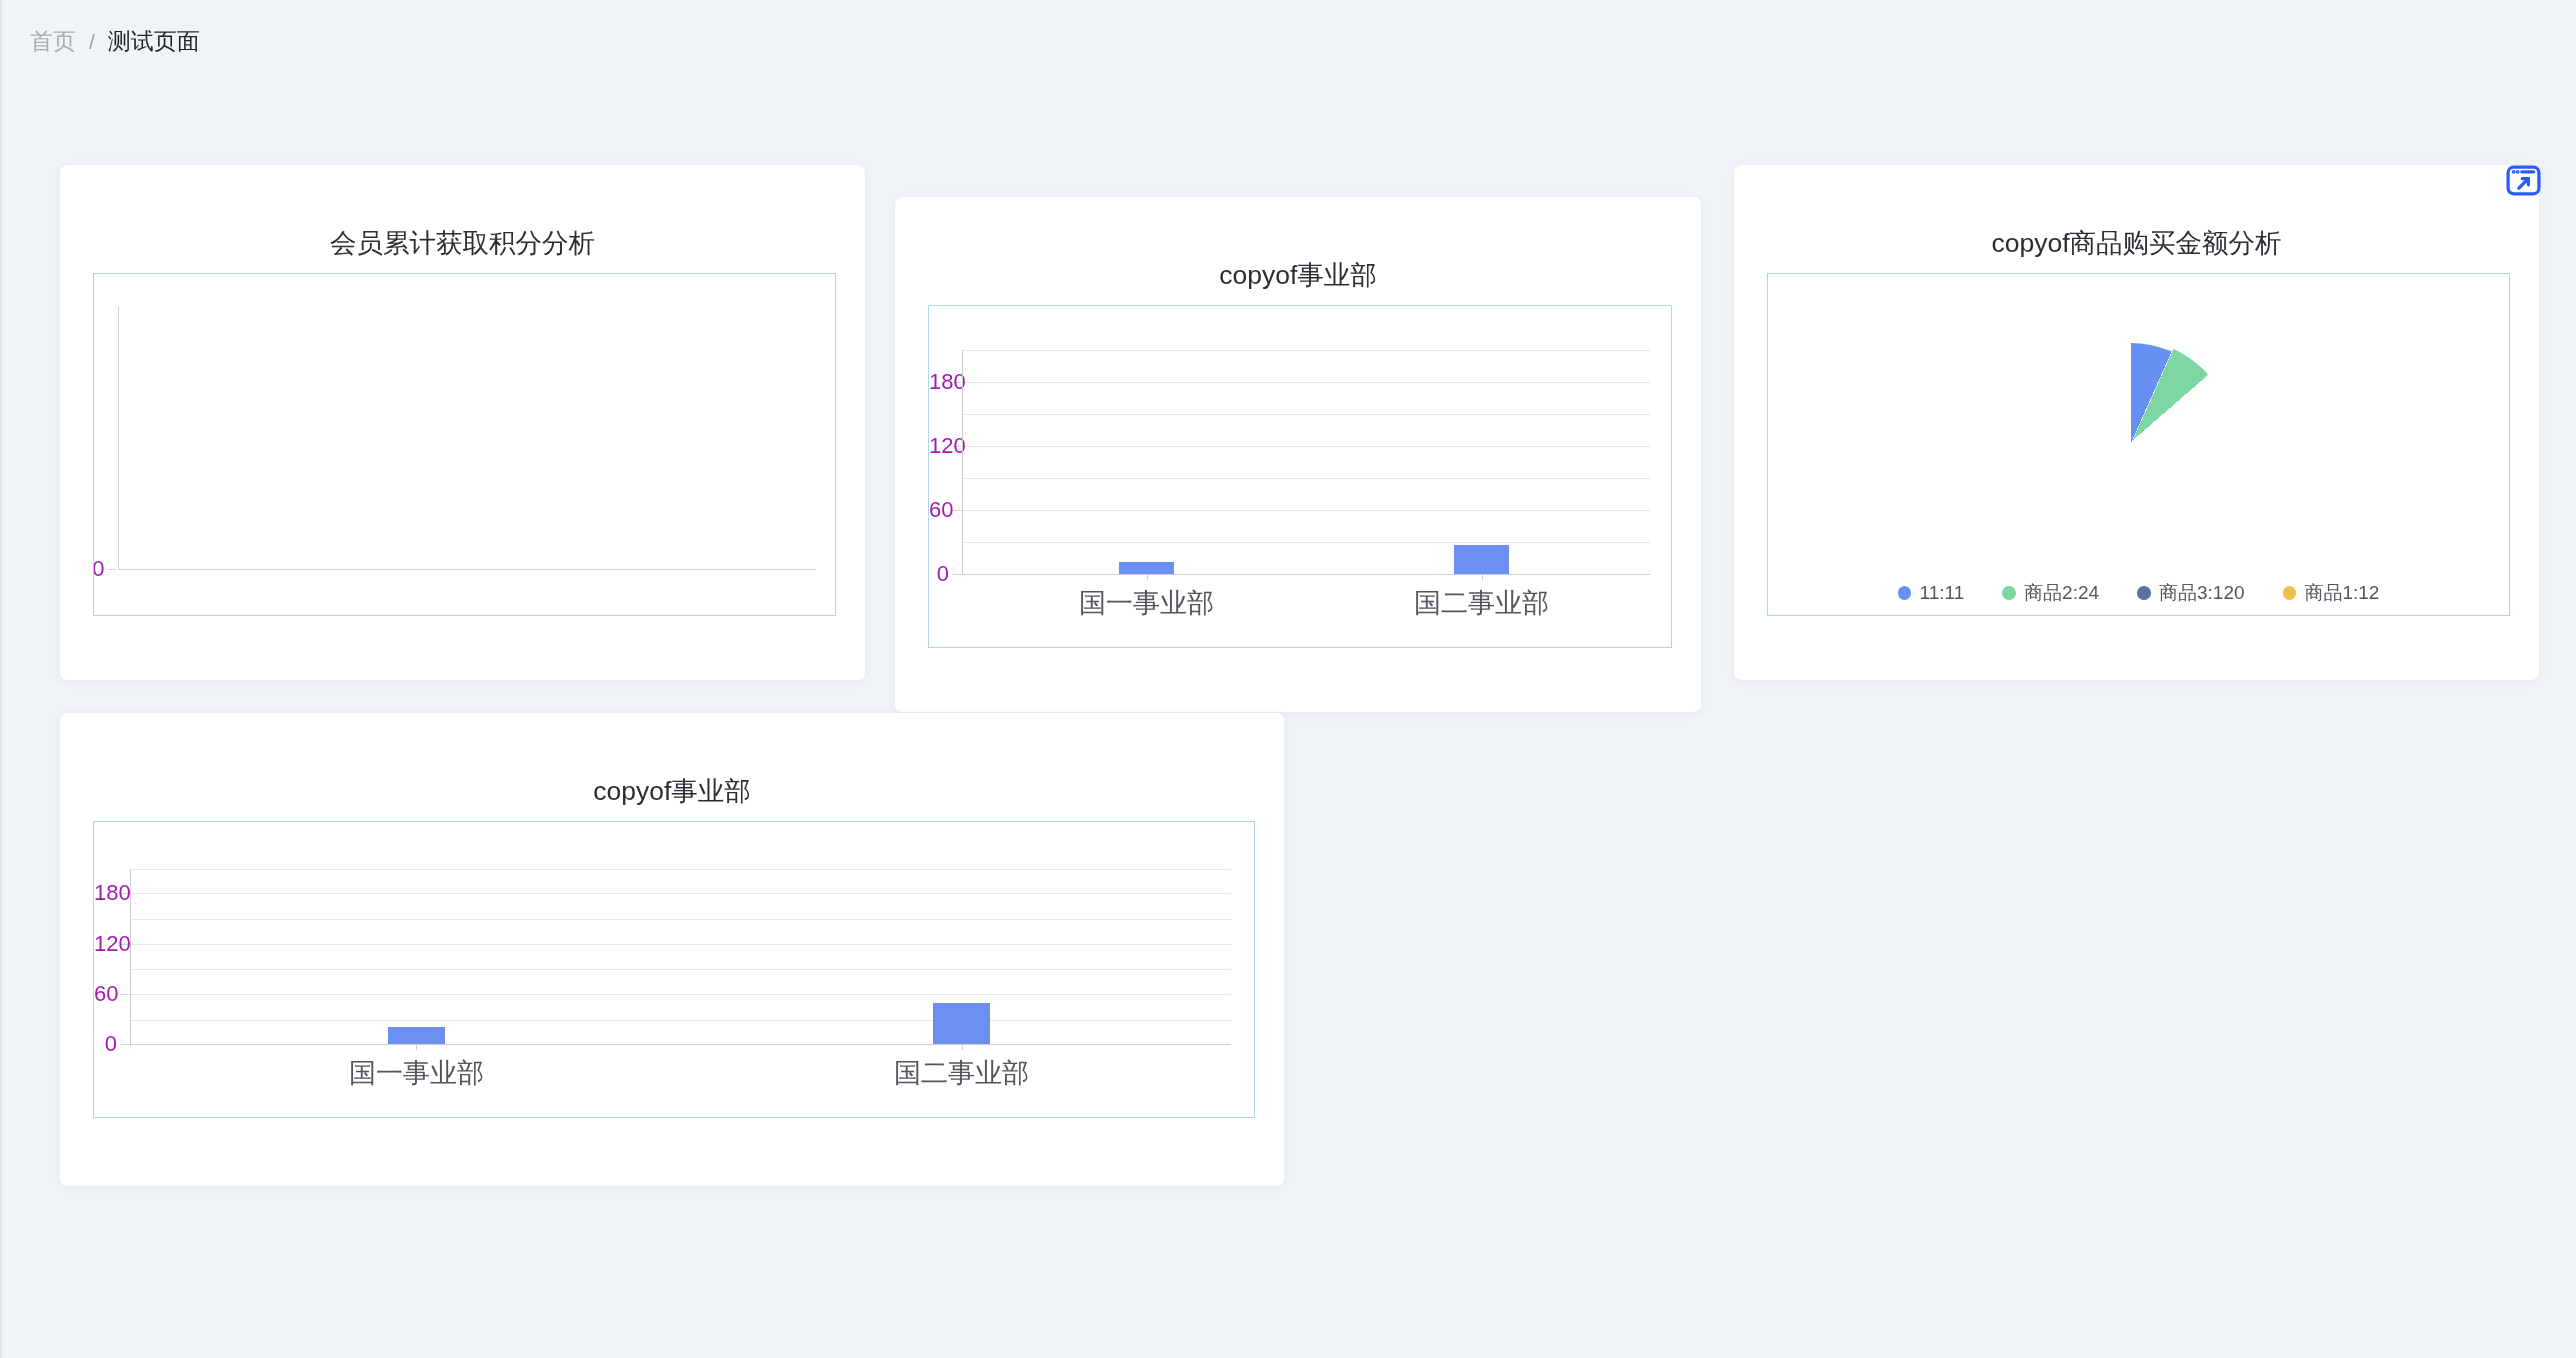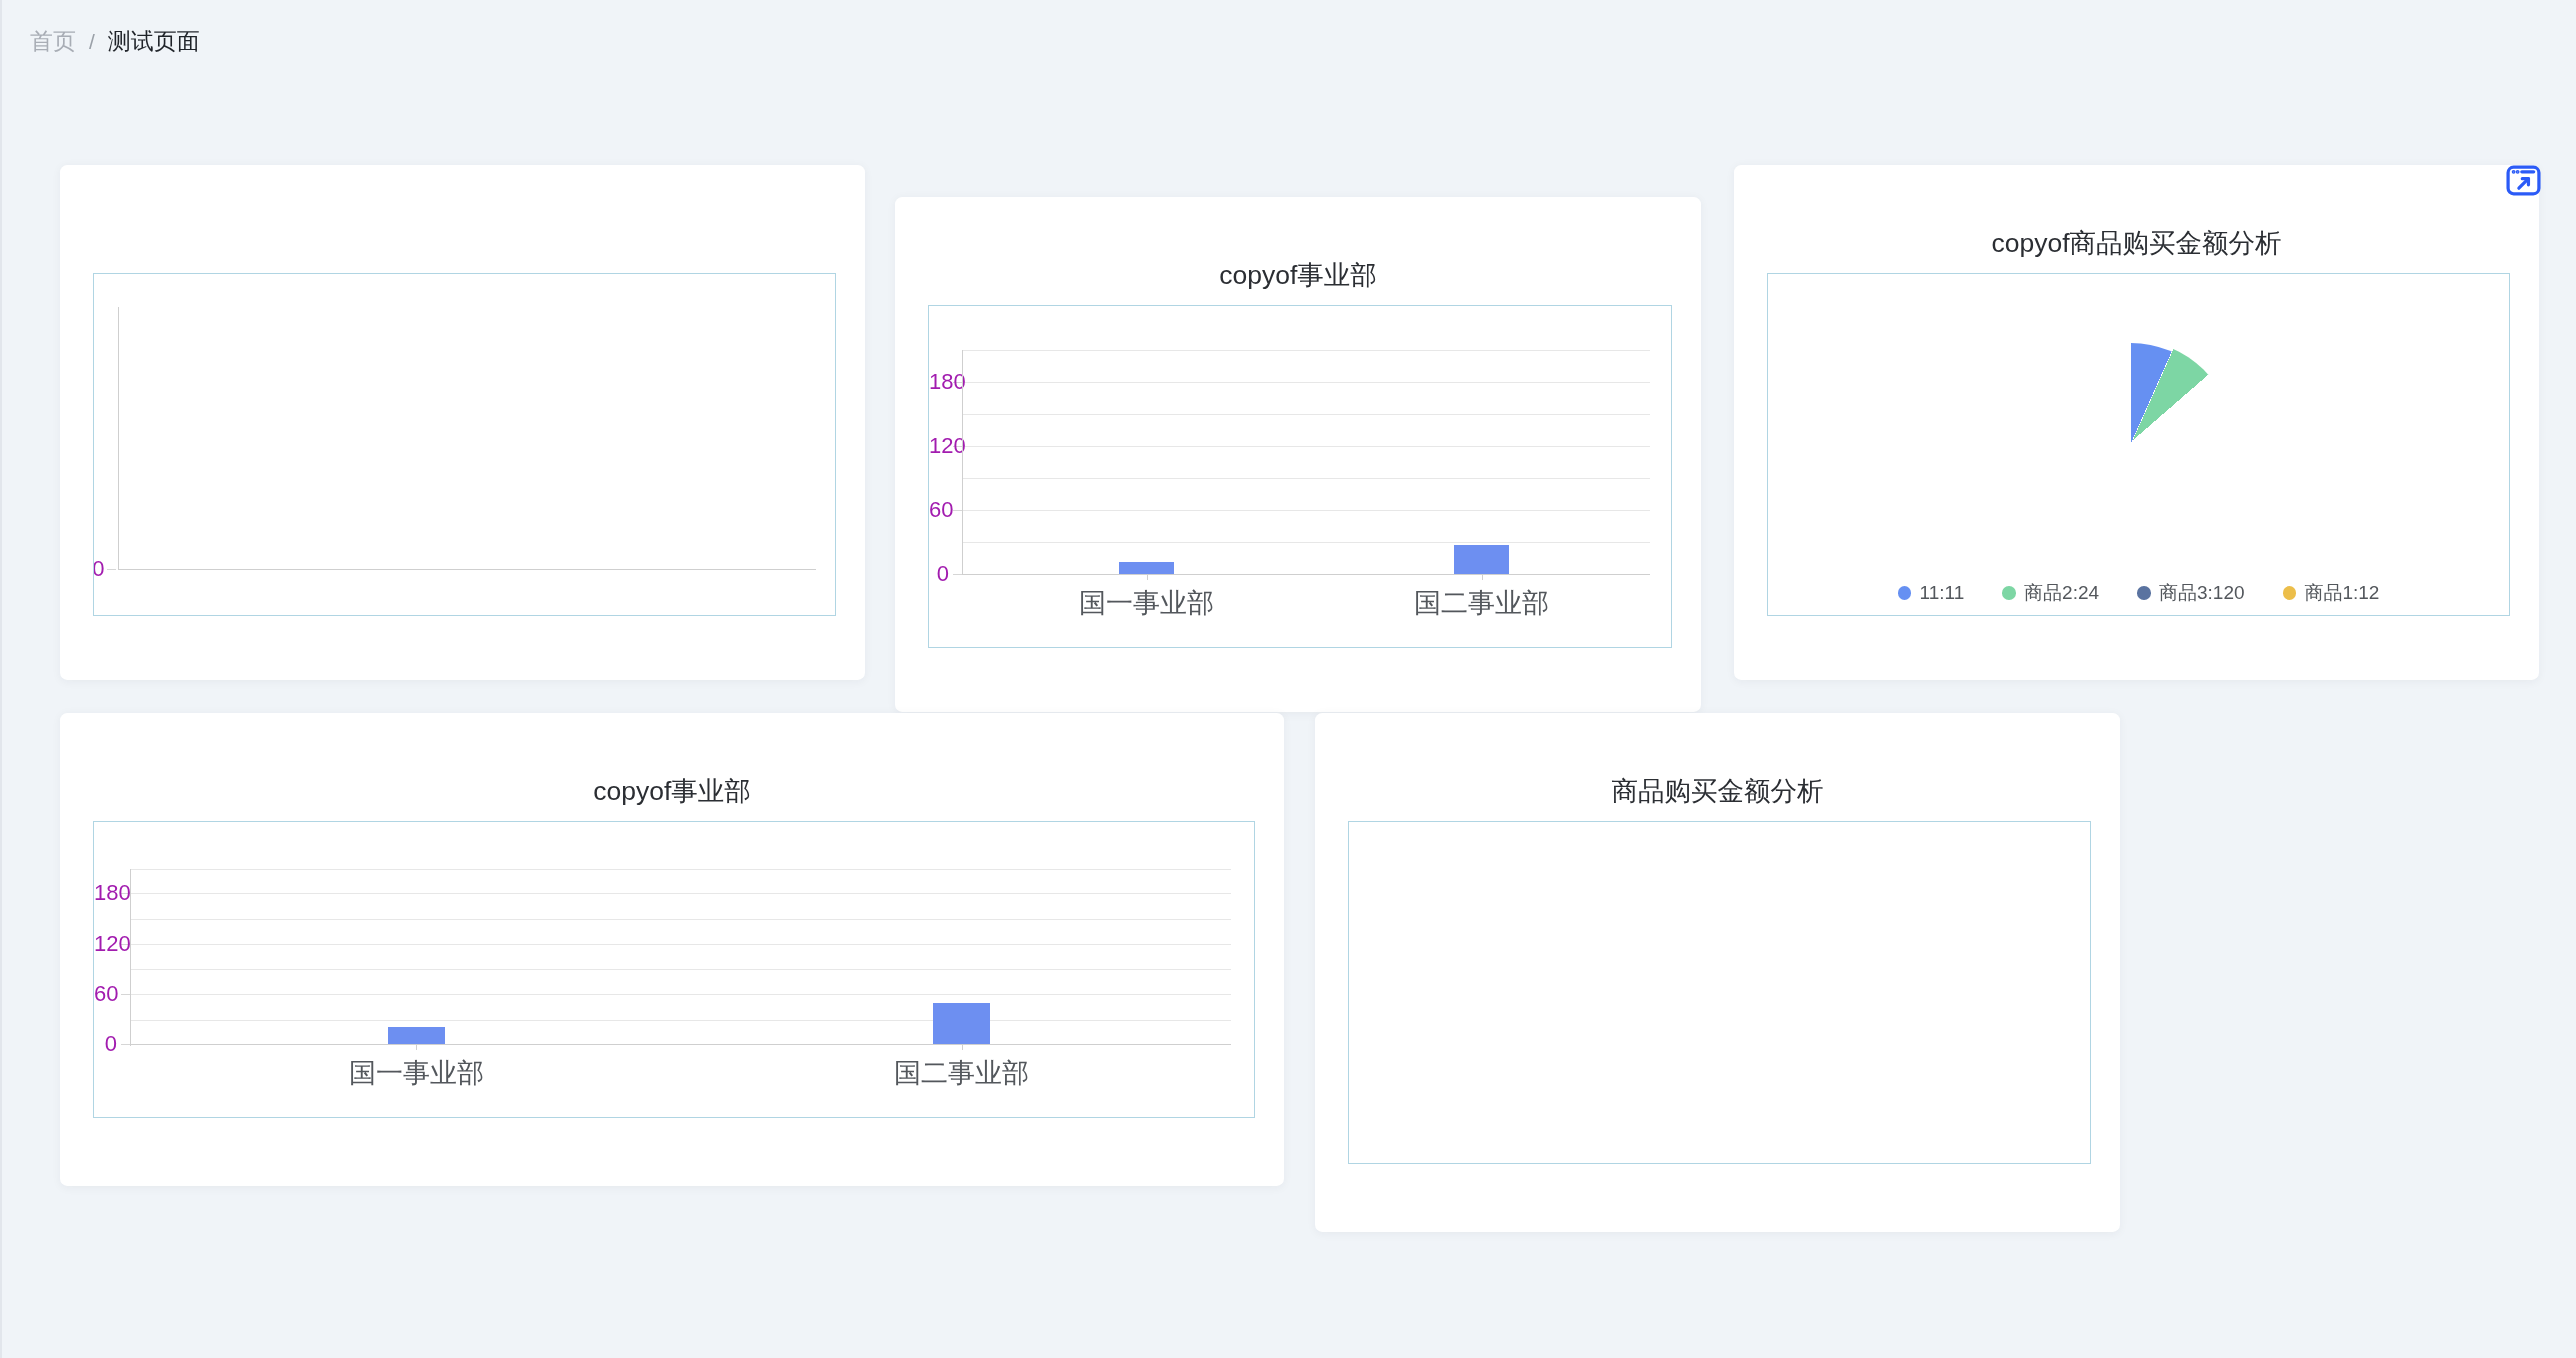--- a/index.html
+++ b/index.html
@@ -45,20 +45,21 @@
       <rect x="2" y="3.4" width="20" height="17.2" rx="3.6"></rect>
       <circle cx="5.6" cy="6.4" r="0.45" fill="#2b5bf7" stroke-width="1.6"></circle>
       <circle cx="8.2" cy="6.4" r="0.45" fill="#2b5bf7" stroke-width="1.6"></circle>
       <line x1="10.9" y1="6.4" x2="18.6" y2="6.4"></line>
       <line x1="9" y1="17" x2="15.2" y2="10.8"></line>
       <polyline points="11.2,10.8 15.2,10.8 15.2,14.8"></polyline>
     </svg>
   </div>
 
   <div class="card" style="left:60px;top:165px;width:805px;height:515px;">
+    <div class="card-title">会员累计获取积分分析</div>
     <div class="chart-box" style="height:341px;" id="chart0">
       <div class="vaxis" style="left:24px;top:33px;height:262px;"></div>
       <div class="grid-line axis-strong" style="left:24px;top:295px;width:698px;"></div>
       <div class="tick-dash" style="left:13px;top:295px;"></div>
       <div class="ytick" style="left:-1.8px;top:284px;width:14.6px;text-align:left;">0</div>
     </div>
   </div>
 
   <div class="card" style="left:895px;top:165px;width:806px;height:515px;margin-top:32px;">
     <div class="card-title">copyof事业部</div>
@@ -139,18 +140,14 @@
         <div class="vaxis" style="left: 36px; top: 47px; height: 177px;"></div>
         <div class="bar" style="left: 294px; top: 205px; width: 57px; height: 17.4px; background: rgb(109, 143, 241);"></div>
         <div class="bar" style="left: 839px; top: 181px; width: 57px; height: 41px; background: rgb(109, 143, 241);"></div>
         <div class="cat-tick" style="left: 322px; top: 222px;"></div>
         <div class="cat-label" style="left: 222px; top: 233px;">国一事业部</div>
         <div class="cat-tick" style="left: 868px; top: 222px;"></div>
         <div class="cat-label" style="left: 767px; top: 233px;">国二事业部</div>
       </div>
   </div>
 
-  <div class="card" style="left:1315px;top:713px;width:805px;height:519px;">
-    <div class="card-title">商品购买金额分析</div>
-    <div class="chart-box" style="height:341px;" id="chart4"></div>
-  </div>
 </div>
 
 
 </body></html>

